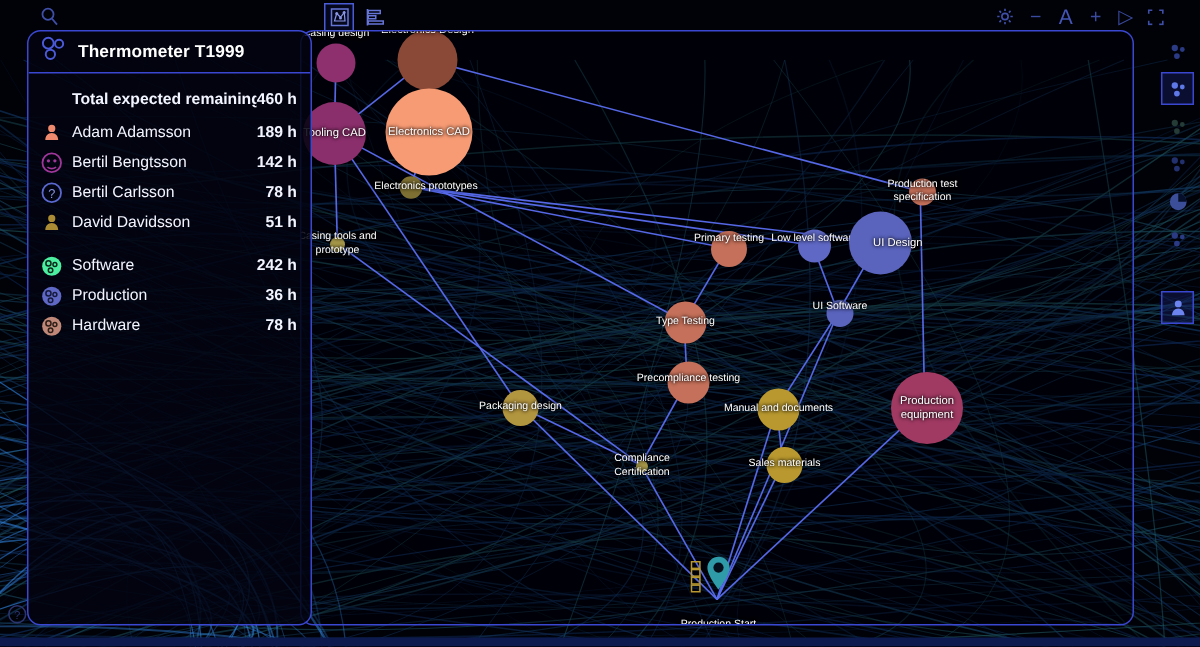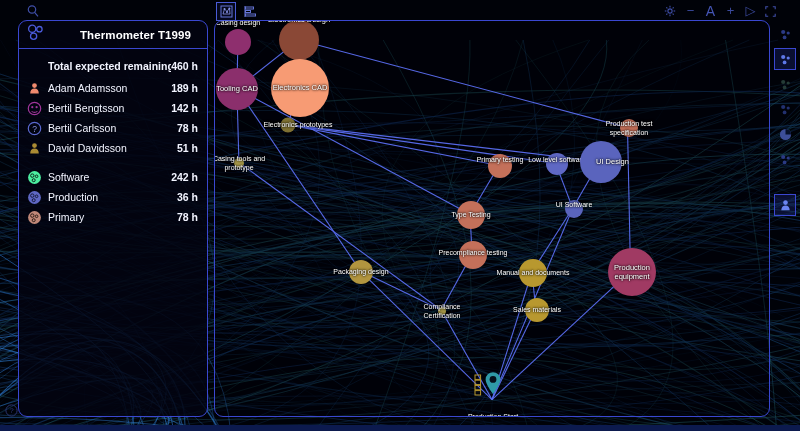--- a/index.html
+++ b/index.html
@@ -37,34 +37,34 @@
   .left-panel {
     position:absolute; left: 18px; top: 20px; width: 190px; height: 397px;
     border: 1px solid #3a47d0; border-radius: 9px;
     background: rgba(2,4,16,0.86);
     z-index: 10; overflow:hidden;
   }
   .lp-header {
     height: 28px; border-bottom: 1px solid #3a47d0;
     display:flex; align-items:center; gap: 8px; padding: 0 8px;
   }
-  .lp-title { color:#ffffff; font-size: 11.5px; font-weight: bold; letter-spacing: .1px; margin-left: 28px; }
+  .lp-title { color:#ffffff; font-size: 11.5px; font-weight: bold; letter-spacing: .1px; }
   .lp-body { padding: 7px 9px 0 7px; }
   .row { display:flex; align-items:center; height: 20px; font-size: 10.5px; color:#f2f4ff; }
   .row .ic { width: 16px; height: 16px; margin-right: 6px; flex: 0 0 16px;
              display:flex; align-items:center; justify-content:center; }
   .row .nm { flex: 1 1 auto; white-space: nowrap; overflow: hidden; }
   .row .val { font-weight: bold; text-align: right; white-space: nowrap; }
   .row.total { font-weight: bold; padding-left: 22px; margin-bottom: 2px; }
   .row.total .nm { font-weight: bold; }
   .spacer { height: 9px; }
 
   
   .graph-panel {
-    position:absolute; left: 214px; top: 20px; width: 556px; height: 397px;
+    position:absolute; left: 200px; top: 20px; width: 556px; height: 397px;
     border: 1px solid #3a47d0; border-radius: 9px;
     overflow: hidden; z-index: 5; background: rgba(0,1,8,0.25);
   }
   .graph-inner { position:absolute; inset:0; }
   .edges { position:absolute; inset:0; }
   .nodes { position:absolute; inset:0; }
 
   .node { position:absolute; border-radius: 50%; transform: translate(-50%,-50%); }
   .nlabel {
     position:absolute; transform: translate(-50%,-50%);
@@ -491,21 +491,21 @@
 
       <div class="row">
         <span class="ic">
           <svg width="15" height="15" viewBox="0 0 15 15">
             <circle cx="7.5" cy="7.5" r="6.4" fill="#c08878"></circle>
             <circle cx="5.3" cy="5.6" r="1.7" fill="none" stroke="#301e18" stroke-width="1"></circle>
             <circle cx="9.6" cy="6.3" r="1.3" fill="none" stroke="#301e18" stroke-width="1"></circle>
             <circle cx="6.7" cy="10.2" r="1.5" fill="none" stroke="#301e18" stroke-width="1"></circle>
           </svg>
         </span>
-        <span class="nm">Primary</span>
+        <span class="nm">Hardware</span>
         <span class="val">78 h</span>
       </div>
     </div>
   </div>
 
   <div class="graph-panel">
     <div class="graph-inner">
       <svg class="edges" id="edge-layer" viewBox="0 0 556 397" preserveAspectRatio="none">
           <line x1="23" y1="21" x2="22" y2="68" stroke="#5a6df0" stroke-width="1.1" opacity="0.95"></line>
           <line x1="84" y1="19" x2="85" y2="67" stroke="#5a6df0" stroke-width="1.1" opacity="0.95"></line>

